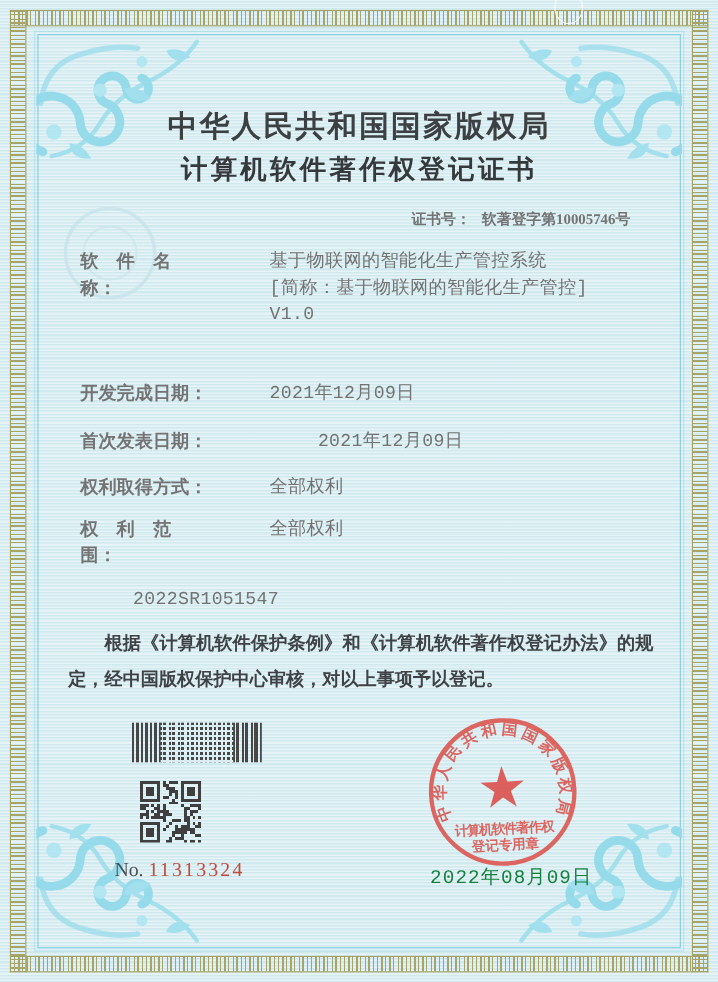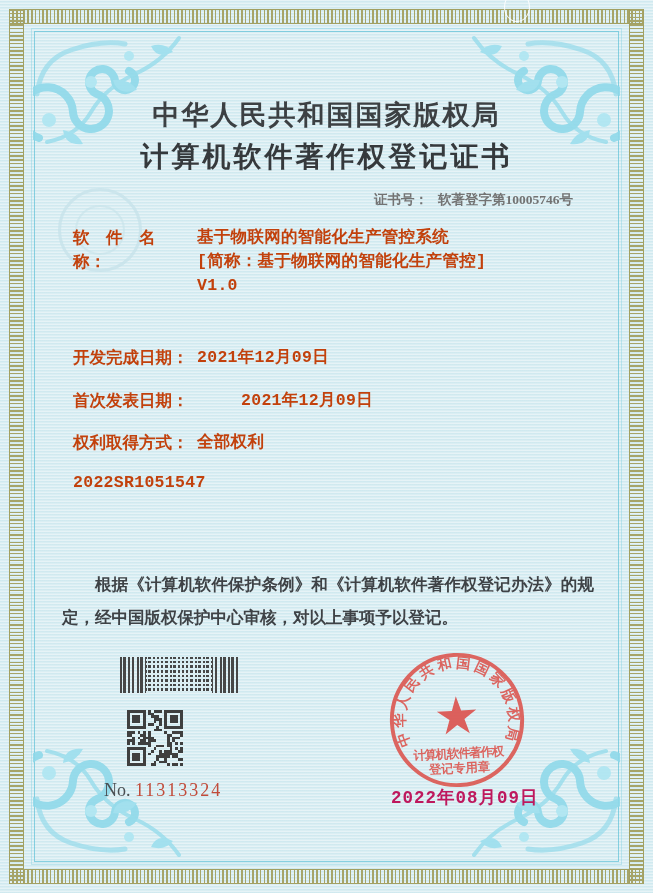--- a/index.html
+++ b/index.html
@@ -38,29 +38,29 @@
   
   .watermark-ring { position: absolute; left: 58px; top: 188px; width: 84px; height: 84px;
       border: 3px solid rgba(198,226,233,.75); border-radius: 50%; }
   .watermark-ring::after { content:""; position:absolute; inset: 14px; border: 2px solid rgba(198,226,233,.6); border-radius: 50%; }
   .hole-ring { position: absolute; left: 504px; top: -8px; width: 26px; height: 30px;
       border: 1.5px solid rgba(255,255,255,.9); border-radius: 50%; }
   
   .authority { position: absolute; top: 97px; left: 0; right: 0; text-align: center;
       font-size: 27px; font-weight: 700; letter-spacing: 2px; color: #3c4043; }
   .cert-title { position: absolute; top: 138px; left: 0; right: 0; text-align: center;
-      font-size: 28px; font-weight: 700; letter-spacing: 3px; color: #35393c; }
+      font-size: 24px; font-weight: 700; letter-spacing: 3px; color: #35393c; }
   .cert-no { position: absolute; top: 191px; right: 80px; font-size: 13.5px; font-weight: 700; color: #737373; }
   .cert-no .lbl { margin-right: 10px; }
   
   .fields { position: absolute; top: 226px; left: 73px; width: 520px;
-      font-size: 16.5px; font-weight: 700; color: #c2410c; }
+      font-size: 16.5px; font-weight: 700; color: #737373; }
   .frow { display: flex; align-items: flex-start; line-height: 24px; }
   .frow .label { width: 124px; flex: 0 0 124px; }
-  .frow .value { font-family: "Liberation Mono", "DejaVu Sans Mono", monospace; font-weight: 700; letter-spacing: .3px; }
+  .frow .value { font-family: "Liberation Mono", "DejaVu Sans Mono", monospace; font-weight: 400; letter-spacing: .3px; margin-left: 48px; }
   .frow .value div { line-height: 24px; }
   .mt4  { margin-top: 4px; }  .mt48 { margin-top: 48px; }
   .mt19 { margin-top: 19px; gap: 44px; } .mt18 { margin-top: 18px; }
   .mt14 { margin-top: 14px; } .mt16 { margin-top: 16px; }
   
   .statement { position: absolute; top: 568px; left: 62px; width: 532px;
       font-size: 16.5px; font-weight: 700; line-height: 33px; color: #3e4246;
       text-indent: 2em; text-align: justify; }
   
   .barcode { position: absolute; left: 120px; top: 657px; width: 118px; height: 36px;
@@ -68,22 +68,22 @@
         repeating-linear-gradient(0deg, #d9edf2 0 2px, rgba(0,0,0,0) 2px 4.6px),
         repeating-linear-gradient(90deg, #474747 0 2px, rgba(0,0,0,0) 2px 3.4px, #474747 3.4px 6.2px, rgba(0,0,0,0) 6.2px 8.3px);
       background-size: 66px 100%, 100% 100%;
       background-position: 26px 0, 0 0;
       background-repeat: no-repeat, repeat; }
   .qrcode { position: absolute; left: 127px; top: 710px; width: 56px; height: 56px; }
   .serial { position: absolute; left: 104px; top: 780px; font-size: 18px; color: #4a4f53; }
   .serial .num { font-family: Liberation Serif, serif; color: #c14b3a; letter-spacing: 2px; font-size: 18px; }
   
   .seal { position: absolute; left: 383px; top: 646px; width: 148px; height: 148px; opacity: .92; transform: rotate(-3deg); }
-  .issue-date { position: absolute; left: 391px; top: 785px; font-size: 17.5px; font-weight: 700;
-      color: #be185d; font-family: "Liberation Mono", "DejaVu Sans Mono", monospace; letter-spacing: 1px; }
+  .issue-date { position: absolute; left: 391px; top: 785px; font-size: 17.5px; font-weight: 400;
+      color: #15803d; font-family: "Liberation Mono", "DejaVu Sans Mono", monospace; letter-spacing: 1px; }
 </style>
 </head>
 <body>
 
 <div class="paper-texture"></div>
 
 <div class="fret h top"></div>
 <div class="fret h bottom"></div>
 <div class="fret v left"></div>
 <div class="fret v right"></div>
@@ -164,20 +164,24 @@
   <div class="frow mt48">
     <span class="label">开发完成日期：</span>
     <span class="value">2021年12月09日</span>
   </div>
   <div class="frow mt19">
     <span class="label">首次发表日期：</span>
     <span class="value">2021年12月09日</span>
   </div>
   <div class="frow mt18">
     <span class="label">权利取得方式：</span>
+    <span class="value">全部权利</span>
+  </div>
+  <div class="frow mt14">
+    <span class="label">权　利　范　围：</span>
     <span class="value">全部权利</span>
   </div>
   <div class="frow mt16">
     <span class="value">2022SR1051547</span>
   </div>
 </div>
 
 <p class="statement">根据《计算机软件保护条例》和《计算机软件著作权登记办法》的规定，经中国版权保护中心审核，对以上事项予以登记。</p>
 
 <div class="barcode"></div>

